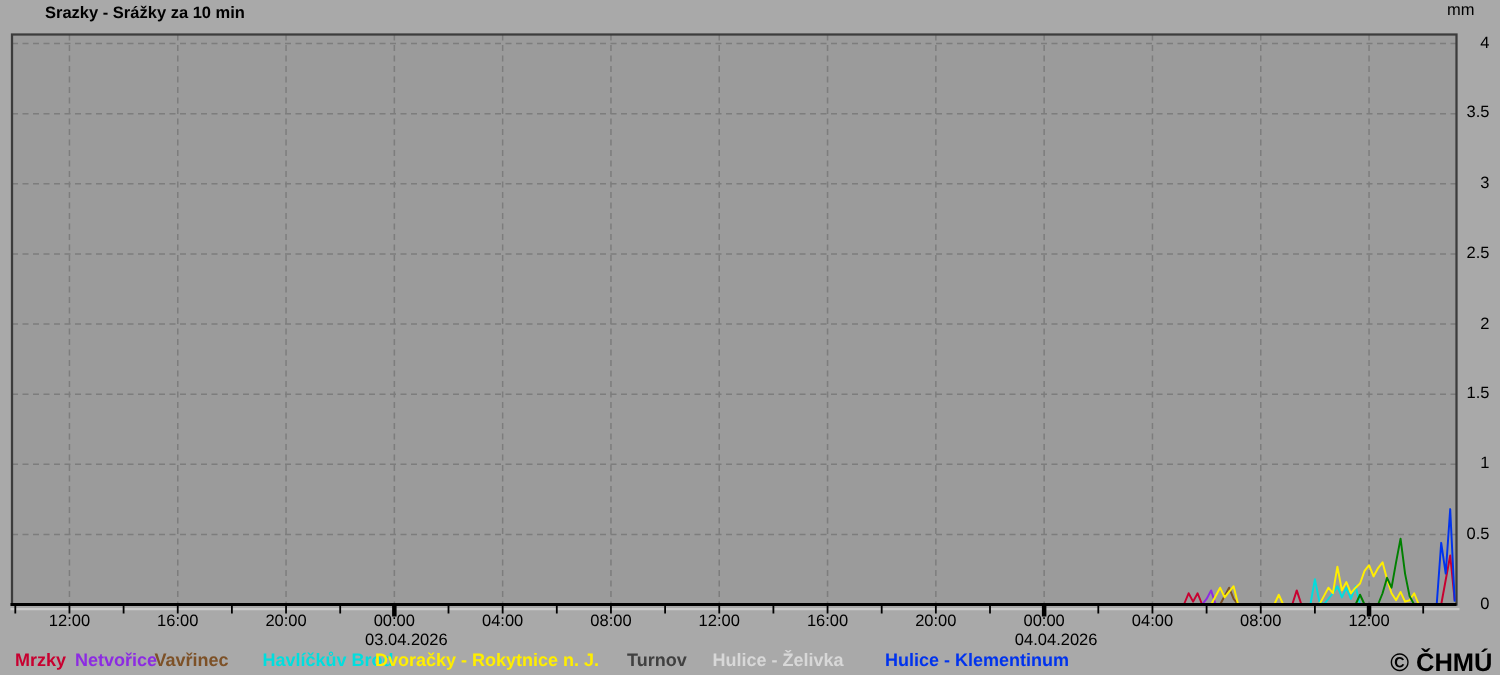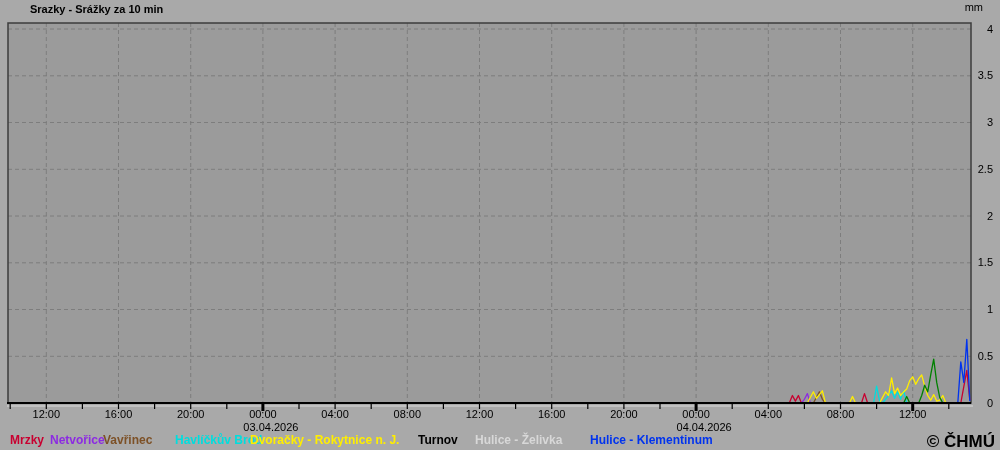--- a/index.html
+++ b/index.html
@@ -133,18 +133,18 @@
       <div class="xlabel" style="left: 738.3px;">04:00</div>
       <div class="xlabel" style="left: 810.5px;">08:00</div>
       <div class="xlabel" style="left: 882.7px;">12:00</div>
     </div>
   <div id="legend">
       <span class="legend-item" style="left: 10px; color: rgb(200, 0, 48);">Mrzky</span>
       <span class="legend-item" style="left: 50px; color: rgb(140, 43, 226);">Netvořice</span>
       <span class="legend-item" style="left: 103px; color: rgb(125, 81, 39);">Vavřinec</span>
       <span class="legend-item" style="left: 175px; color: rgb(0, 222, 222);">Havlíčkův Brod</span>
       <span class="legend-item" style="left: 250px; color: rgb(255, 238, 0);">Dvoračky - Rokytnice n. J.</span>
-      <span class="legend-item" style="left: 418px; color: #000000;">Turnov</span>
+      <span class="legend-item" style="left: 418px; color: #404040;">Turnov</span>
       <span class="legend-item" style="left: 475px; color: rgb(216, 216, 216);">Hulice - Želivka</span>
       <span class="legend-item" style="left: 590px; color: rgb(0, 51, 238);">Hulice - Klementinum</span>
     </div>
   <div class="copyright">© ČHMÚ</div>
 </div>
 
 </body></html>

